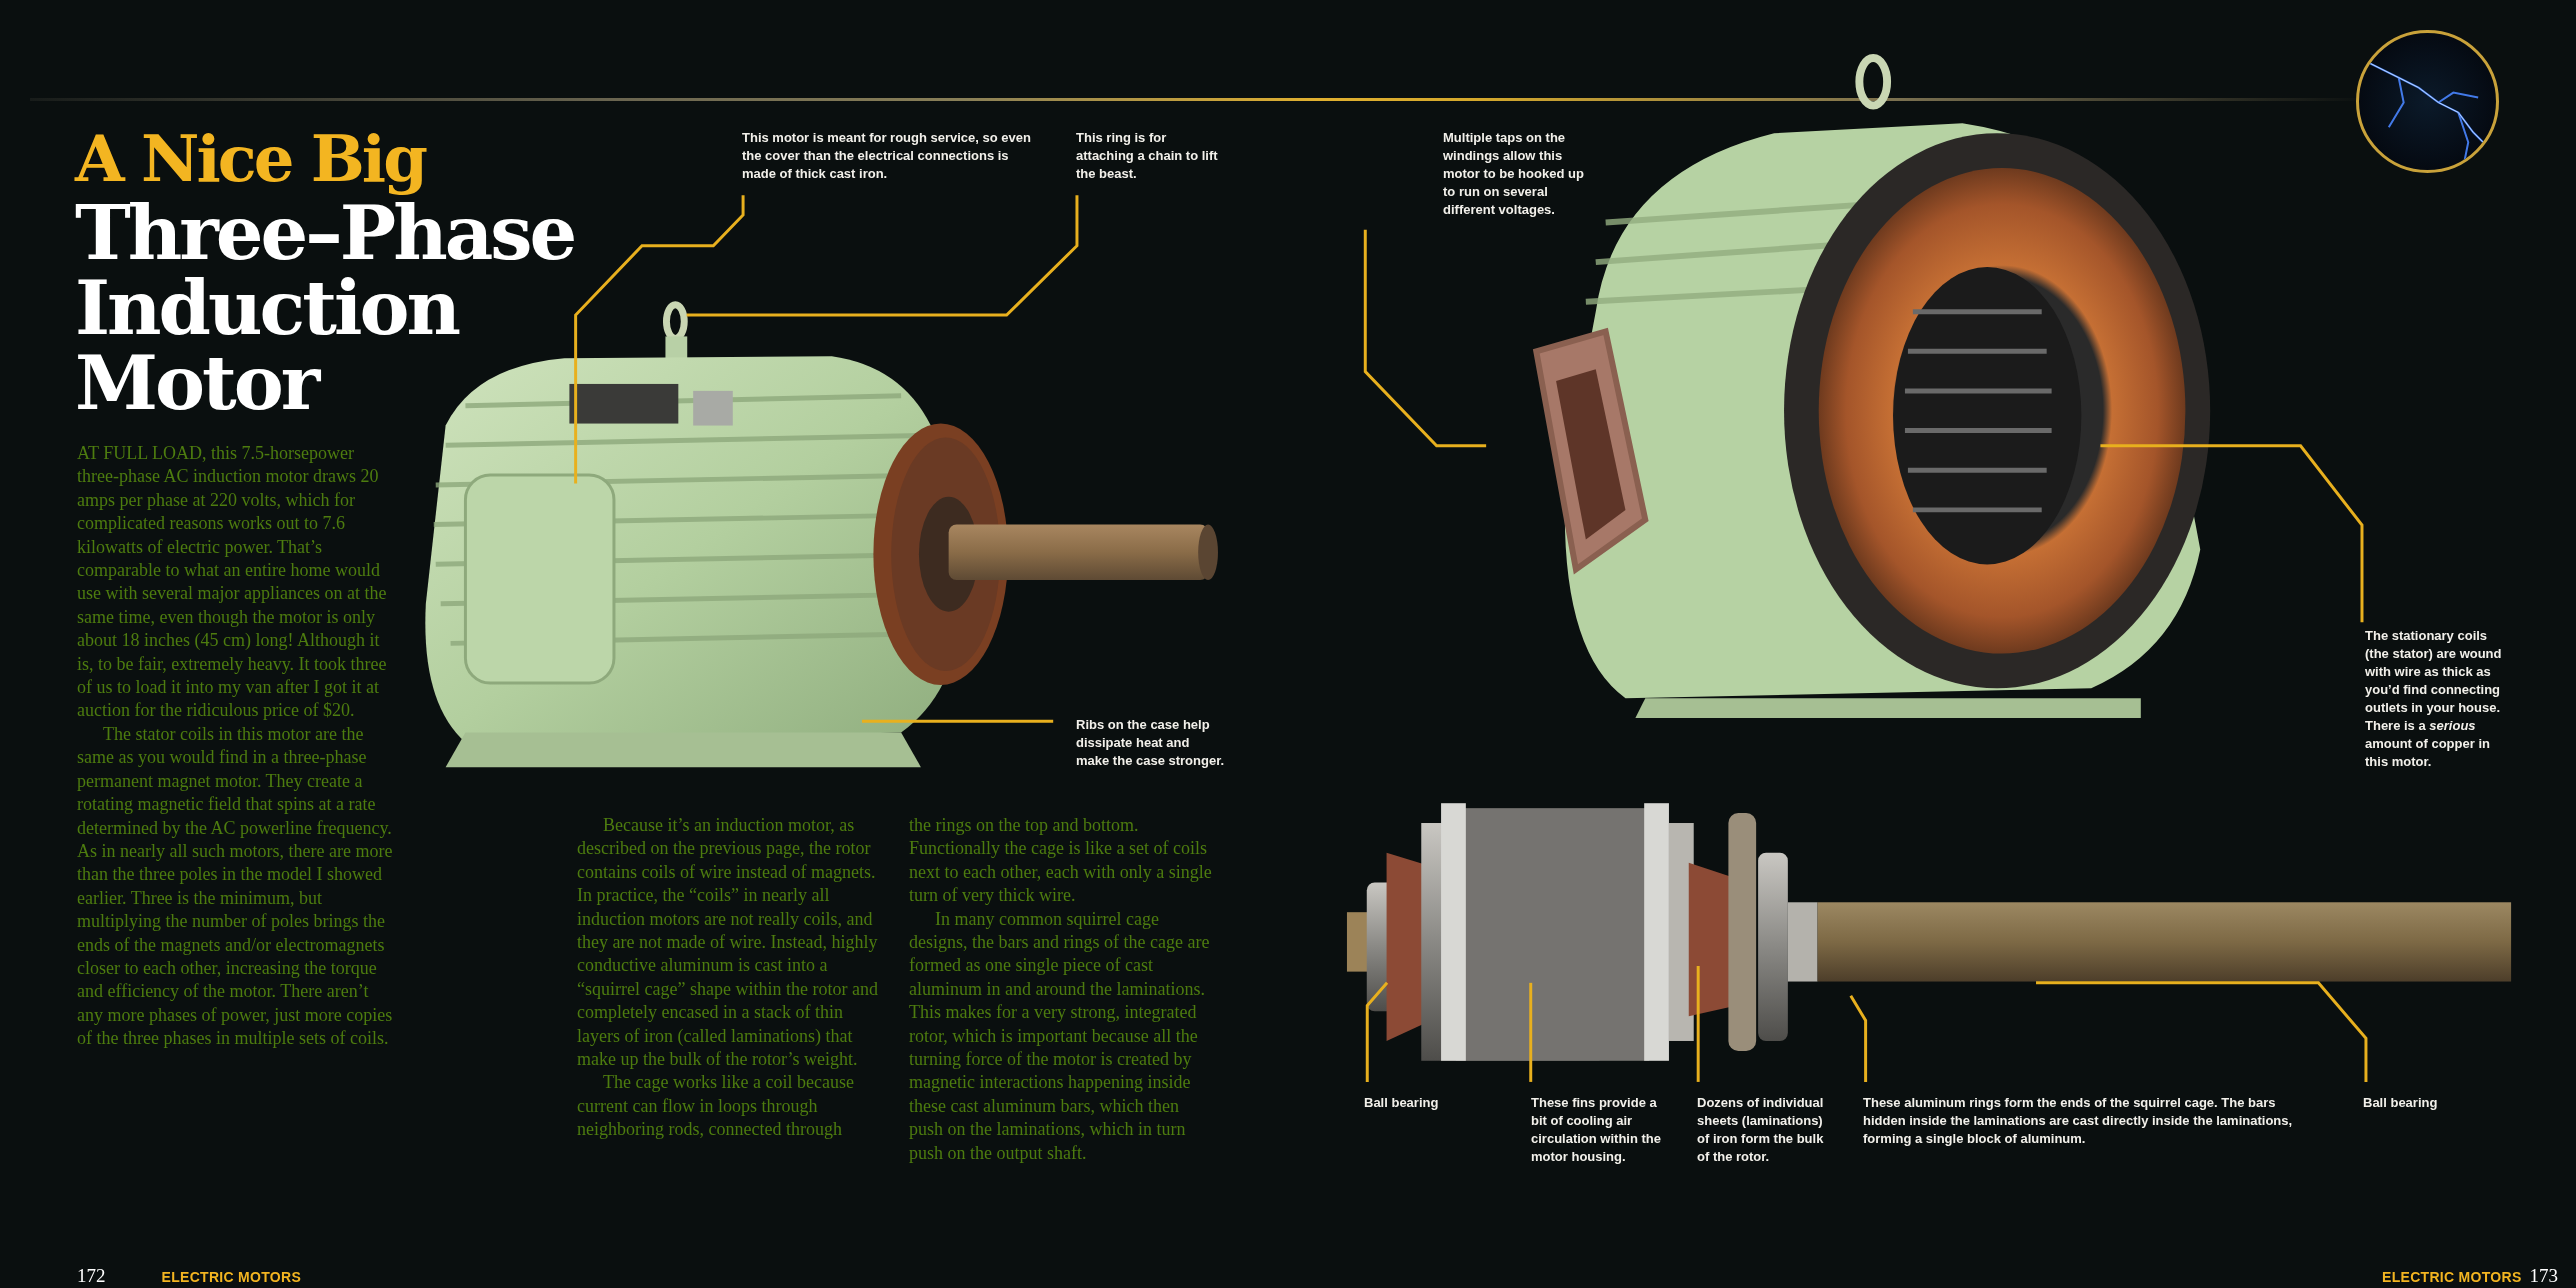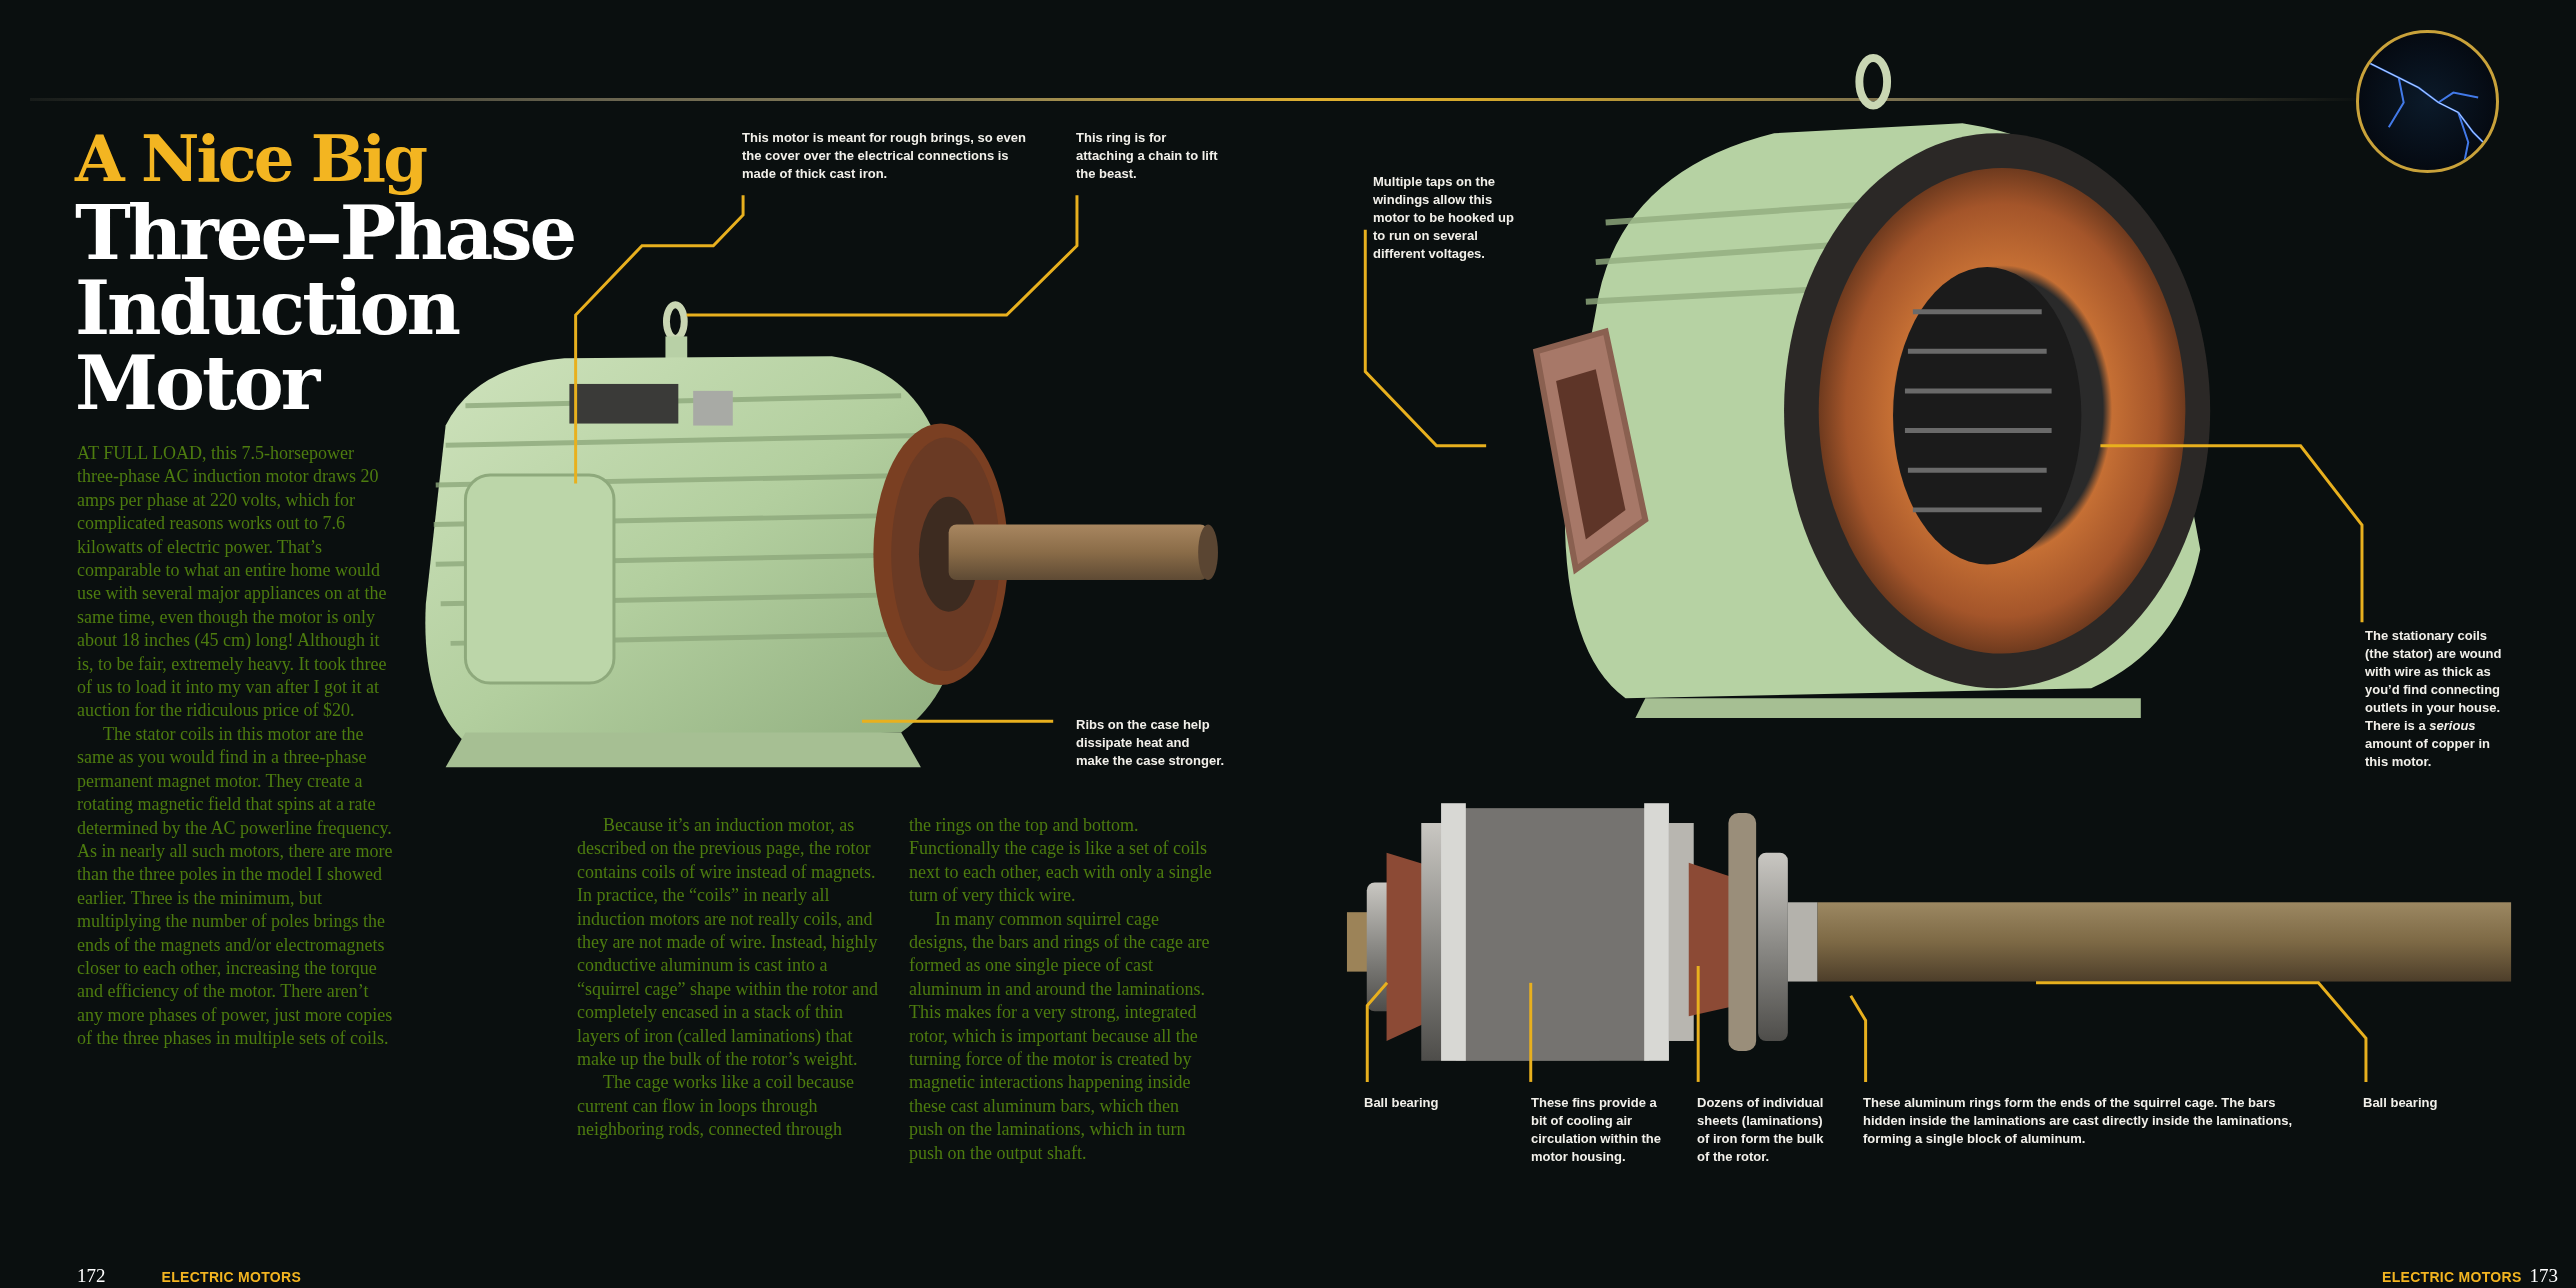--- a/index.html
+++ b/index.html
@@ -170,24 +170,24 @@
     <polyline points="1545,1092 1545,992"></polyline>
 
     <polyline points="1714,1092 1714,975"></polyline>
 
     <polyline points="1883,1092 1883,1030 1868,1005"></polyline>
 
     <polyline points="2388,1092 2388,1048 2340,992 2055,992"></polyline>
   </g>
 </svg>
 
-<div class="callout" style="left:742px;top:129px;width:297px;">This motor is meant for rough brings, so even the cover over the electrical connections is made of thick cast iron.</div>
+<div class="callout" style="left:742px;top:129px;width:297px;">This motor is meant for rough service, so even the cover than the electrical connections is made of thick cast iron.</div>
 <div class="callout" style="left:1076px;top:129px;width:149px;">This ring is for attaching a chain to lift the beast.</div>
 <div class="callout" style="left:1076px;top:716px;width:149px;">Ribs on the case help dissipate heat and make the case stronger.</div>
-<div class="callout" style="left:1373px;top:129px;width:149px;margin-top:44px;">Multiple taps on the windings allow this motor to be hooked up to run on several different voltages.</div>
+<div class="callout" style="left:1443px;top:129px;width:149px;">Multiple taps on the windings allow this motor to be hooked up to run on several different voltages.</div>
 <div class="callout" style="left:2365px;top:627px;width:144px;">
   The stationary coils (the stator) are wound with wire as thick as you’d find connecting outlets in your house. There is a <i>serious</i> amount of copper in this motor.
 </div>
 <div class="callout" style="left:1364px;top:1094px;width:119px;">Ball bearing</div>
 <div class="callout" style="left:1531px;top:1094px;width:139px;">These fins provide a bit of cooling air circulation within the motor housing.</div>
 <div class="callout" style="left:1697px;top:1094px;width:139px;">Dozens of individual sheets (laminations) of iron form the bulk of the rotor.</div>
 <div class="callout" style="left:1863px;top:1094px;width:436px;">These aluminum rings form the ends of the squirrel cage. The bars hidden inside the laminations are cast directly inside the laminations, forming a single block of aluminum.</div>
 <div class="callout" style="left:2363px;top:1094px;width:119px;">Ball bearing</div>
 
 <div class="badge">

